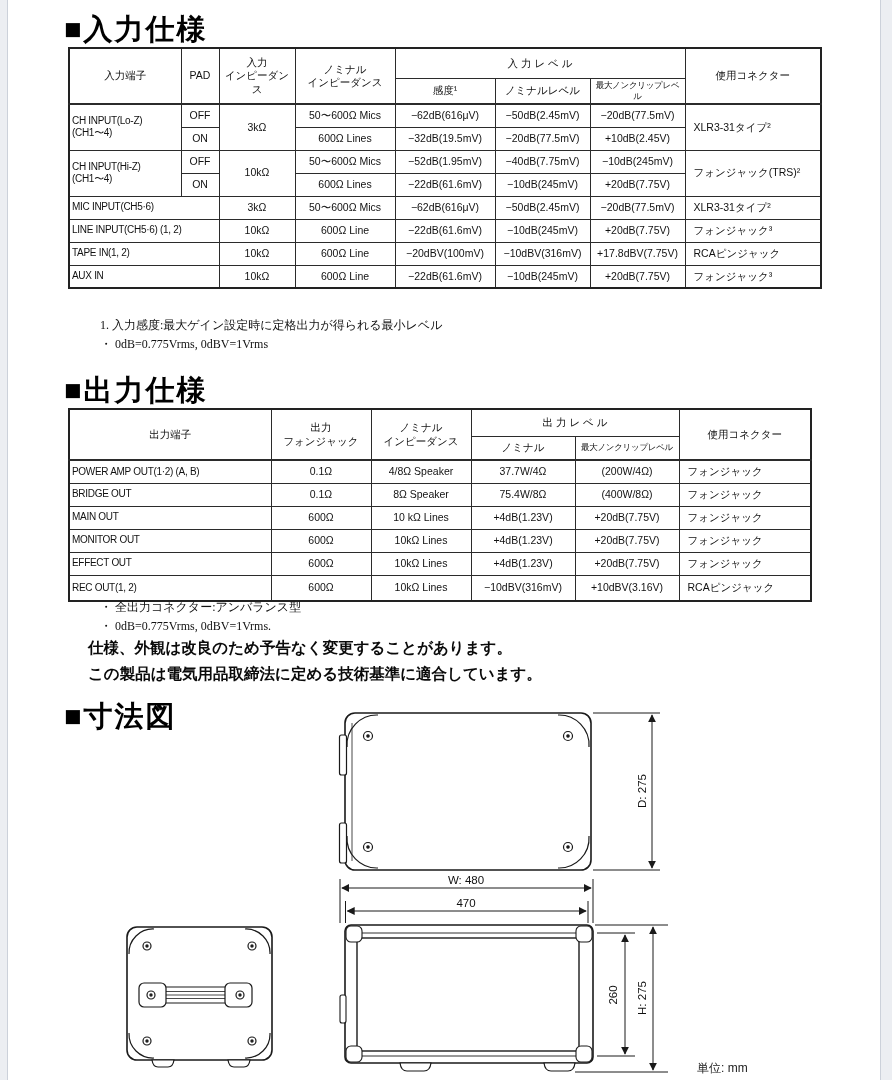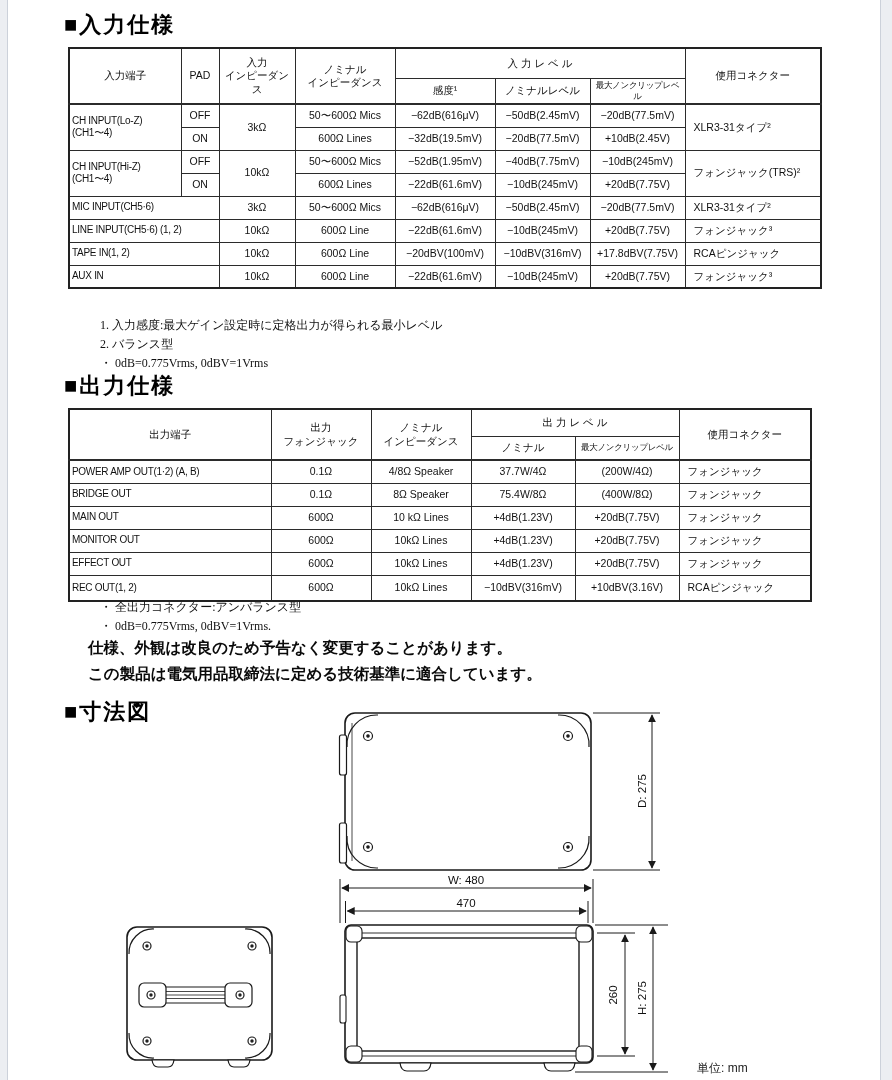--- a/index.html
+++ b/index.html
@@ -9,21 +9,21 @@
     font-family:"Liberation Sans","DejaVu Sans",sans-serif;
   }
   .page{
     position:absolute;left:7px;top:0;width:872px;height:1080px;
     background:#ffffff;
     border-left:1px solid #ccd1da;border-right:1px solid #ccd1da;
   }
   .sec-title{
     position:absolute;
     font-family:"Liberation Serif","DejaVu Serif",serif;
-    font-weight:bold;font-size:22px;color:#000;letter-spacing:2px;
+    font-weight:bold;font-size:29px;color:#000;letter-spacing:2px;
     white-space:nowrap;
   }
   .spec-table{
     position:absolute;border-collapse:collapse;table-layout:fixed;background:#fff;
   }
   .spec-table th,.spec-table td{
     border:1px solid #2b2b2b;
     font-family:"Liberation Sans","DejaVu Sans",sans-serif;
     font-size:10.5px;line-height:1.25;font-weight:normal;color:#111;
     text-align:center;vertical-align:middle;padding:1px 3px;overflow:hidden;
@@ -148,21 +148,20 @@
       <td>−22dB(61.6mV)</td>
       <td>−10dB(245mV)</td>
       <td>+20dB(7.75V)</td>
       <td class="conn">フォンジャック³</td>
     </tr>
   </tbody>
 </table>
 
 <div class="fn-list" style="left:100px;top:292px;margin-top:24px;">
   <div>1. 入力感度:最大ゲイン設定時に定格出力が得られる最小レベル</div>
-  <div>2. バランス型</div>
   <div>・ 0dB=0.775Vrms, 0dBV=1Vrms</div>
 </div>
 
 <div class="sec-title" style="left:64px;top:371px;">■出力仕様</div>
 
 <table class="spec-table" style="left:68px;top:408px;width:742px;">
   <colgroup>
     <col style="width:202px">
       <col style="width:100px">
       <col style="width:100px">

